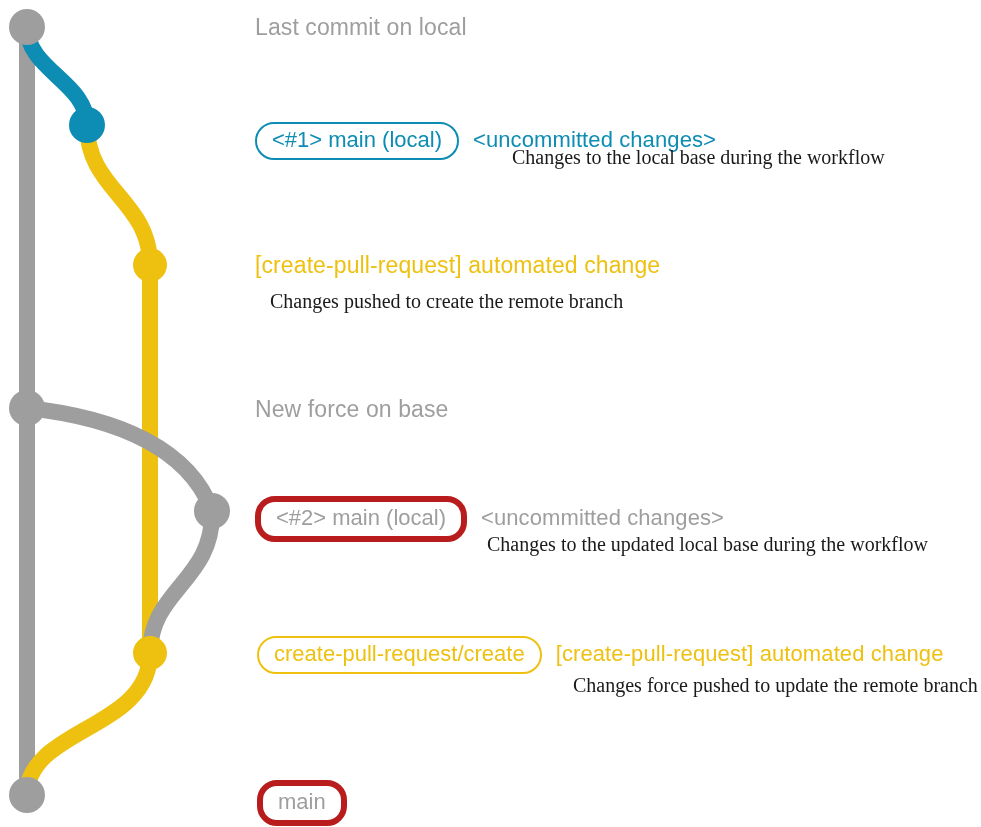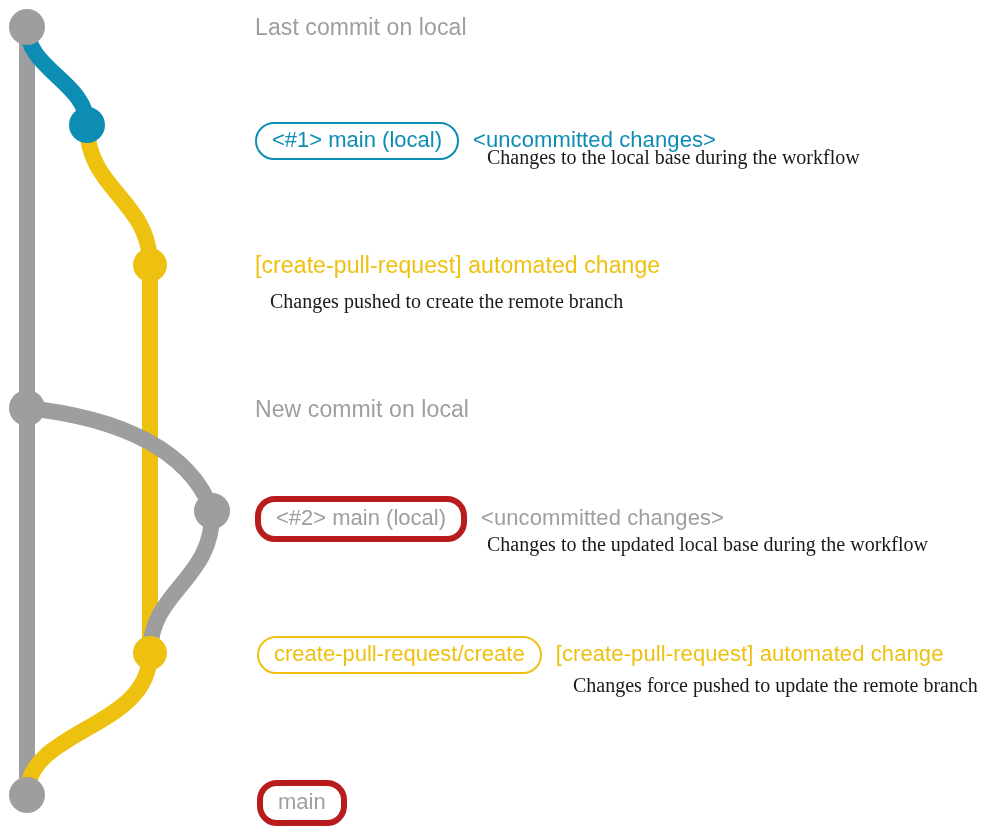--- a/index.html
+++ b/index.html
@@ -116,29 +116,29 @@
 </svg>
 
 <div class="row" style="left:255px; top:14px;">
   <span class="subject-solo caption">Last commit on local</span>
 </div>
 
 <div class="row" style="left:255px; top:122px;">
   <span class="badge badge-blue">&lt;#1&gt; main (local)</span>
   <span class="subject subject-blue">&lt;uncommitted changes&gt;</span>
 </div>
-<div class="desc" style="left:487px; top:146px;">Changes to the local base during the workflow</div>
+<div class="desc" style="left:512px; top:146px;">Changes to the local base during the workflow</div>
 
 <div class="row" style="left:255px; top:252px;">
   <span class="subject-solo subject-yellow">[create-pull-request] automated change</span>
 </div>
 <div class="desc" style="left:270px; top:290px;">Changes pushed to create the remote branch</div>
 
 <div class="row" style="left:255px; top:396px;">
-  <span class="subject-solo caption">New commit on local</span>
+  <span class="subject-solo caption">New force on base</span>
 </div>
 
 <div class="row" style="left:255px; top:496px;">
   <span class="badge badge-gray">&lt;#2&gt; main (local)</span>
   <span class="subject subject-gray">&lt;uncommitted changes&gt;</span>
 </div>
 <div class="desc" style="left:487px; top:533px;">Changes to the updated local base during the workflow</div>
 
 <div class="row" style="left:257px; top:636px;">
   <span class="badge badge-yellow">create-pull-request/create</span>

